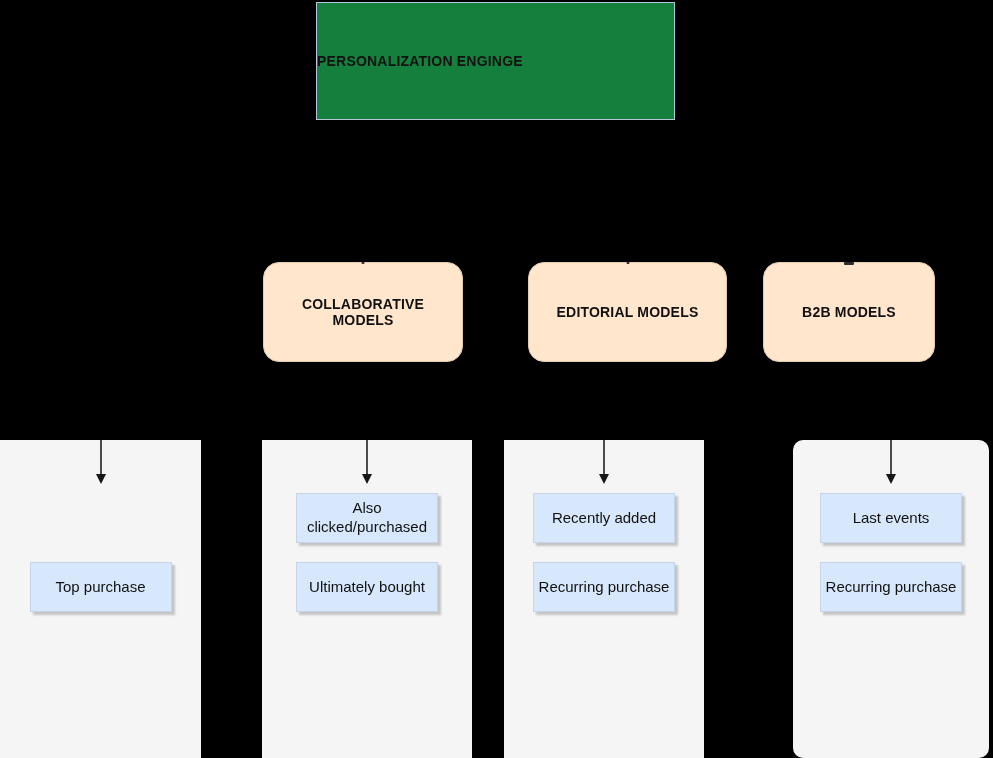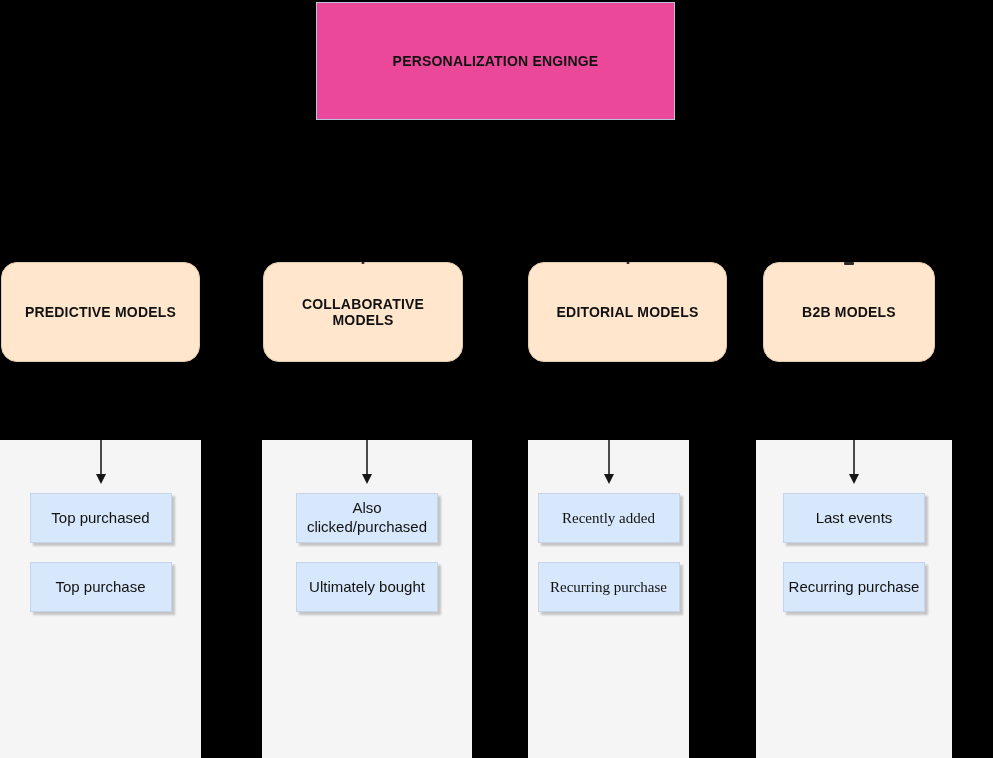--- a/index.html
+++ b/index.html
@@ -13,24 +13,24 @@
     width: 993px;
     height: 758px;
     background: #000000;
     overflow: hidden;
   }
   
   .root-node {
     position: absolute;
     left: 316px; top: 2px;
     width: 359px; height: 118px;
-    background: #ec4899;
+    background: #15803d;
     border: 1px solid #b7c6dc;
     box-sizing: border-box;
-    display: flex; align-items: center; justify-content: center;
+    display: flex; align-items: center; justify-content: flex-start;
   }
   .root-node .label {
     font-size: 14px; font-weight: bold; color: #111;
     letter-spacing: 0.2px; text-align: center;
   }
   
   .branch-node {
     position: absolute;
     top: 262px; height: 100px;
     background: #ffe6cc;
@@ -56,22 +56,22 @@
   .tip-small { width: 3px; height: 2px; }
   .tip-wide  { width: 10px; height: 3px; }
   
   .group-column {
     position: absolute;
     top: 440px; height: 318px;
     background: #f5f5f5;
   }
   .col-0 { left: 0px;   width: 201px; }
   .col-1 { left: 262px; width: 200px; padding-left: 10px; }
-  .col-2 { left: 528px; width: 161px; font-family: Liberation Serif, serif; }
-  .col-3 { left: 756px; width: 196px; }
+  .col-2 { left: 504px; width: 200px; }
+  .col-3 { left: 793px; width: 196px; border-radius: 10px; }
   
   .arrow {
     position: absolute; top: 0; left: 50%;
     transform: translateX(-50%);
     width: 12px; height: 44px;
   }
   .arrow .shaft {
     position: absolute; top: 0; left: 50%;
     transform: translateX(-50%);
     width: 2px; height: 35px; background: #4a4a4a;
@@ -105,43 +105,37 @@
 </style>
 </head>
 <body>
 
 <div class="canvas">
 
   <div class="root-node">
     <span class="label">PERSONALIZATION ENGINGE</span>
   </div>
 
-  <div class="branch-node branch-0">
-    <span class="label">PREDICTIVE MODELS</span>
-  </div>
   <div class="branch-node branch-2">
     <span class="tip-mark tip-small"></span>
     <span class="label">EDITORIAL MODELS</span>
   </div>
   <div class="branch-node branch-1">
     <span class="tip-mark tip-small"></span>
     <span class="label">COLLABORATIVE MODELS</span>
   </div>
   <div class="branch-node branch-3">
     <span class="tip-mark tip-wide"></span>
     <span class="label">B2B MODELS</span>
   </div>
 
   <div class="group-column col-0">
     <div class="arrow">
       <div class="shaft"></div>
       <div class="head"></div>
-    </div>
-    <div class="child-node row-0">
-      <span class="label">Top purchased</span>
     </div>
     <div class="child-node row-1">
       <span class="label">Top purchase</span>
     </div>
   </div>
 
   <div class="group-column col-1">
     <div class="arrow">
       <div class="shaft"></div>
       <div class="head"></div>

